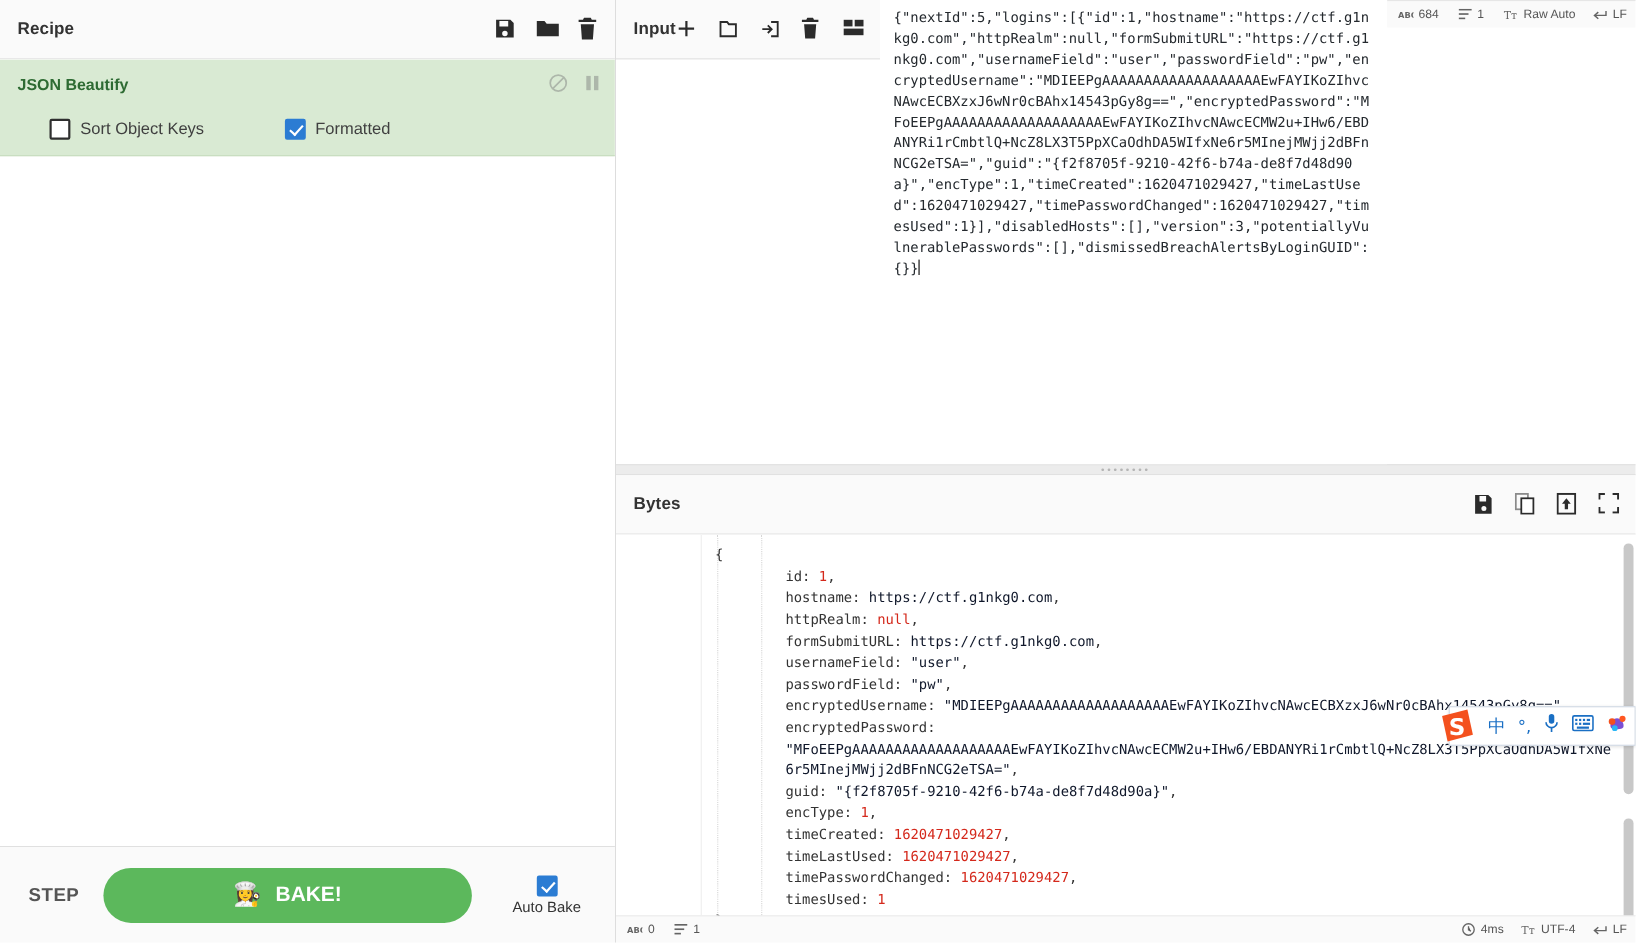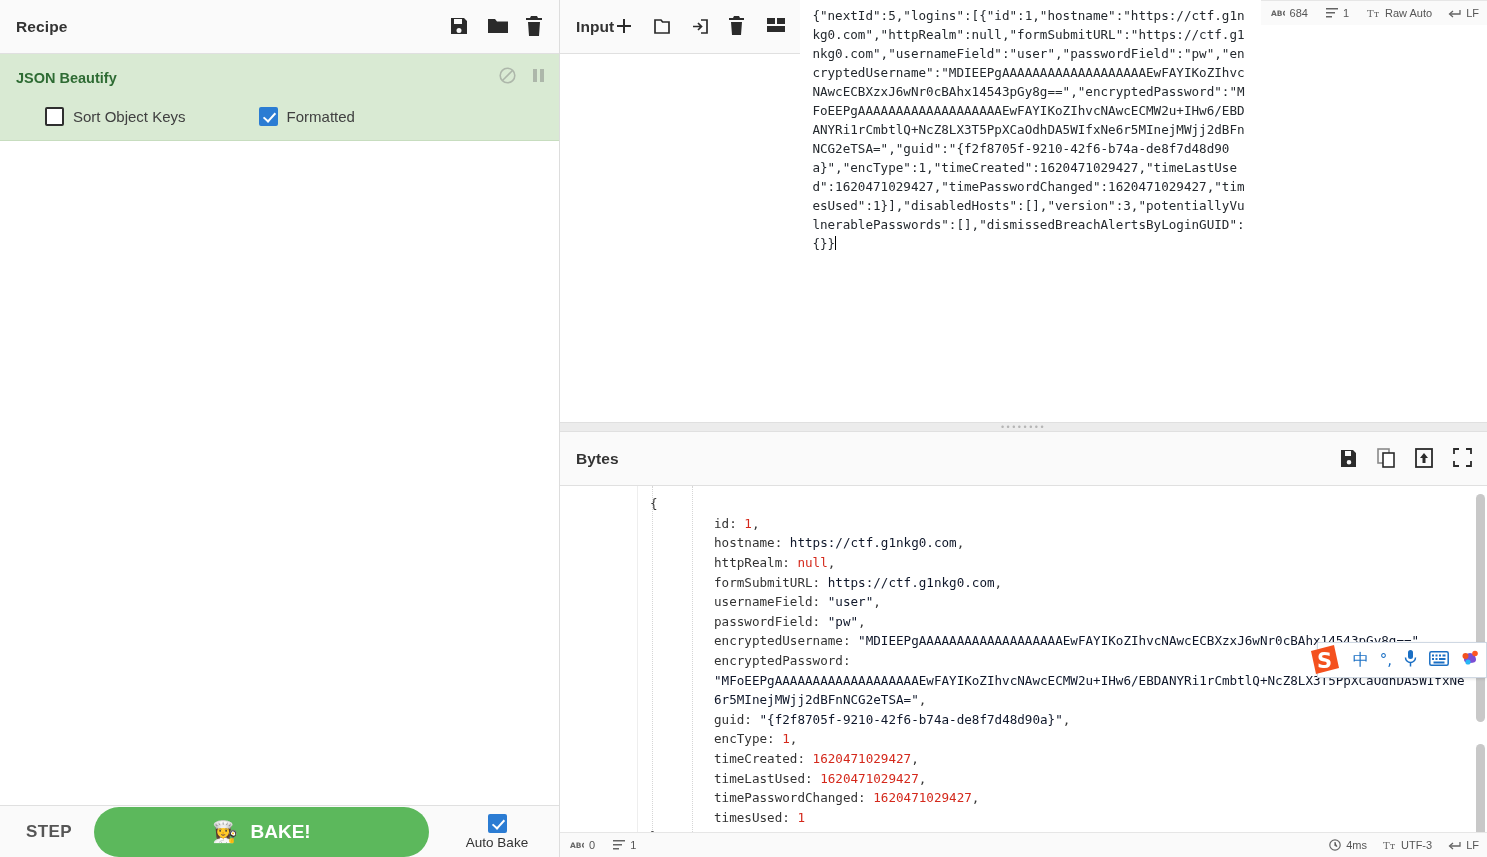--- a/index.html
+++ b/index.html
@@ -98,21 +98,21 @@
     position: absolute; left: 5px; top: 1px;
     width: 5px; height: 10px;
     border: solid #fff; border-width: 0 2.2px 2.2px 0;
     transform: rotate(42deg);
   }
   .arg-label { font-size: 15px; color: #404040; }
 
   
   #bake-bar {
     flex: 0 0 auto;
-    height: 52px;
+    height: 88px;
     background: #fafafa;
     border-top: 1px solid #e0e0e0;
     display: flex; align-items: center;
     padding: 0 20px 0 26px;
   }
   #step-btn {
     font-size: 17px; font-weight: bold; color: #555;
     letter-spacing: .4px; cursor: pointer;
     margin-right: 22px;
   }
@@ -516,21 +516,21 @@
             <svg class="sb-ico" width="12" height="12" viewBox="0 0 12 12">
                 <circle cx="6" cy="6" r="5.2" fill="none" stroke="#333" stroke-width="1.2"></circle>
                 <path stroke="#333" stroke-width="1.2" d="M6 3v3.3l2.2 1.3"></path>
               </svg>
             <span>4ms</span>
           </div>
           <div class="sb-item">
             <svg class="sb-ico" width="13" height="11" viewBox="0 0 13 11">
                 <text x="0" y="9" font-size="10" font-family="DejaVu Serif" fill="#333">Tт</text>
               </svg>
-            <span>UTF-3</span>
+            <span>UTF-4</span>
           </div>
           <div class="sb-item">
             <svg class="sb-ico" width="13" height="11" viewBox="0 0 13 11">
                 <path fill="none" stroke="#333" stroke-width="1.3" d="M12 2v4H2"></path>
                 <path fill="none" stroke="#333" stroke-width="1.3" d="M5 3L1.5 6L5 9"></path>
               </svg>
             <span>LF</span>
           </div>
         </div>
       </div>

